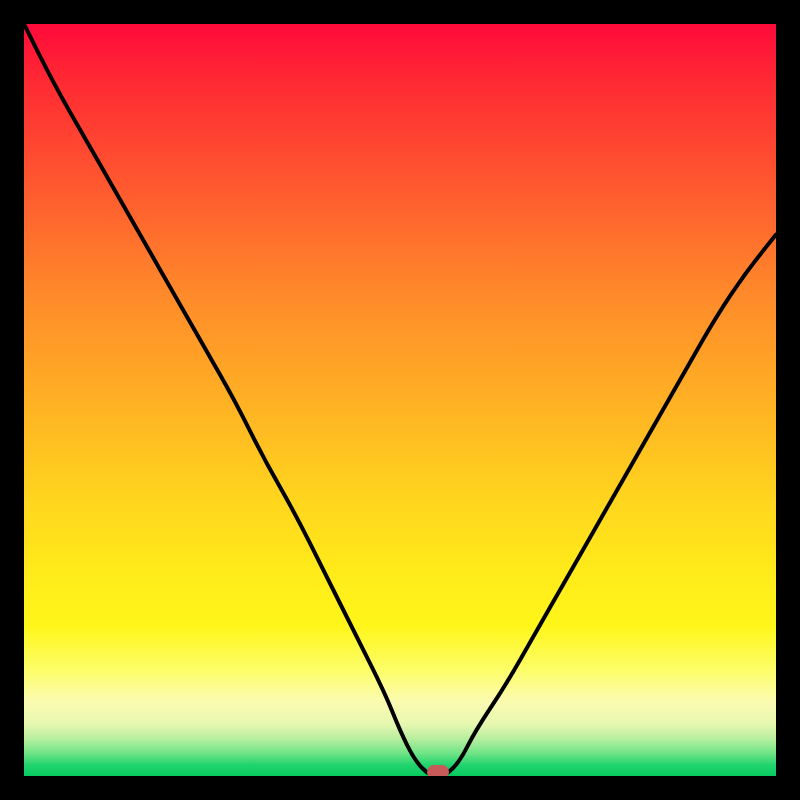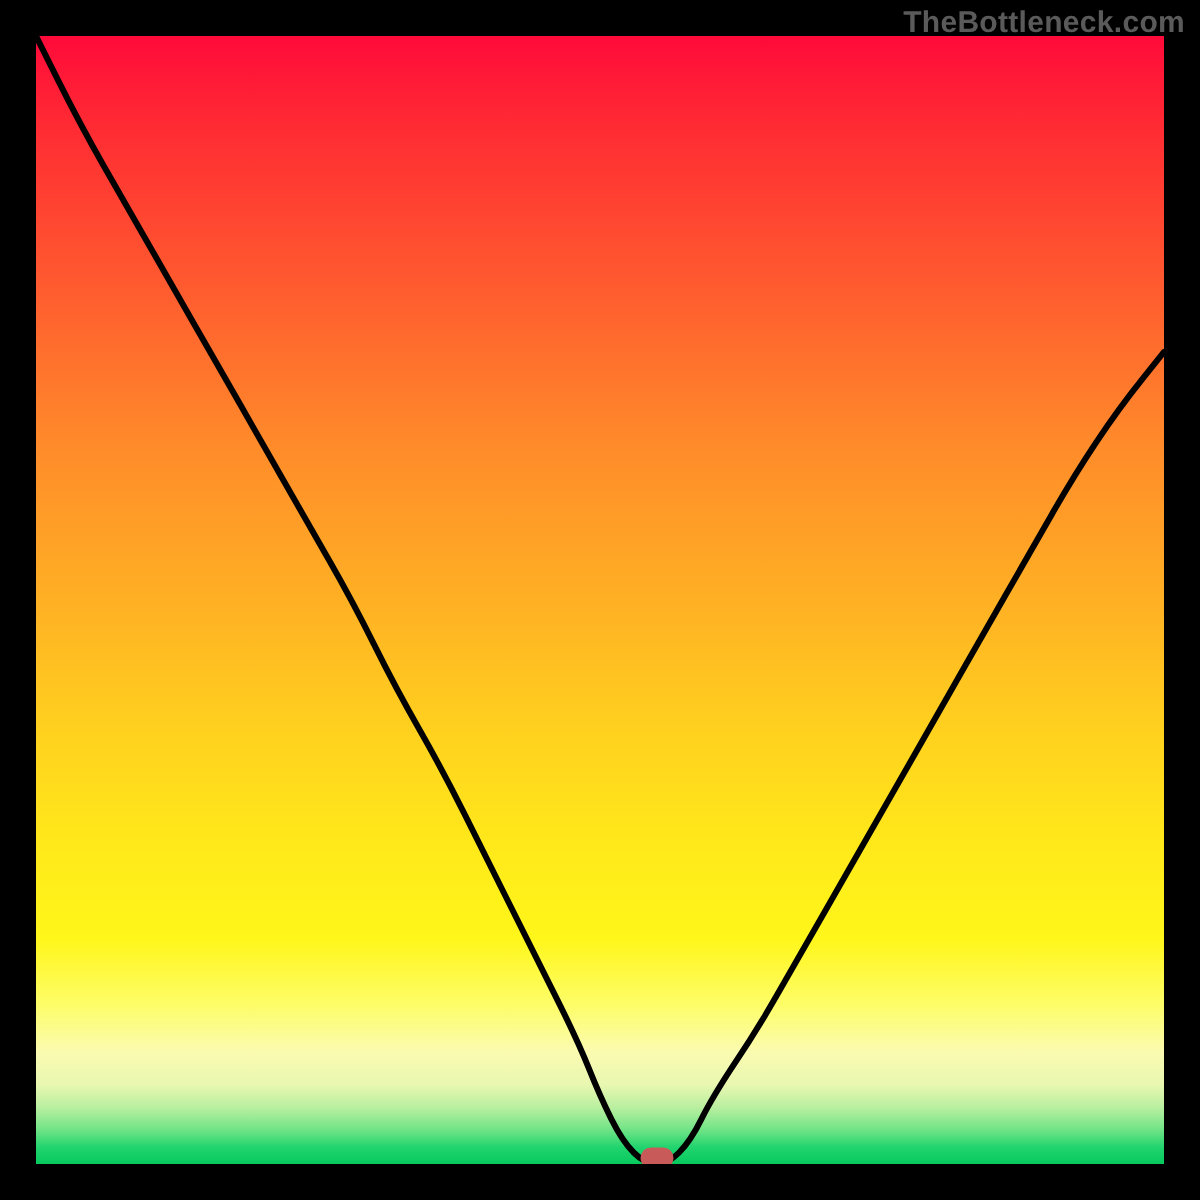--- a/index.html
+++ b/index.html
@@ -82,14 +82,13 @@
   <div class="plot-area">
     <div class="gradient"></div>
 
     <svg class="curve" viewBox="0 0 752 752" preserveAspectRatio="none">
       <path id="curve-path" d="M 0.0 0.0 Q 0.0 0.0 15.0 30.1 Q 30.1 60.2 45.1 86.5 Q 60.2 112.8 75.2 139.1 Q 90.2 165.4 105.3 191.8 Q 120.3 218.1 135.4 244.4 Q 150.4 270.7 165.4 297.0 Q 180.5 323.4 195.5 349.7 Q 210.6 376.0 225.6 406.1 Q 240.6 436.2 255.7 462.5 Q 270.7 488.8 285.8 518.9 Q 300.8 549.0 315.8 579.0 Q 330.9 609.1 345.9 639.2 Q 361.0 669.3 368.5 688.1 Q 376.0 706.9 383.5 721.9 Q 391.0 737.0 398.6 744.5 Q 406.1 752.0 413.6 752.0 Q 421.1 752.0 428.6 744.5 Q 436.2 737.0 443.7 721.9 Q 451.2 706.9 466.2 684.3 Q 481.3 661.8 496.3 635.4 Q 511.4 609.1 526.4 582.8 Q 541.4 556.5 556.5 530.2 Q 571.5 503.8 586.6 477.5 Q 601.6 451.2 616.6 424.9 Q 631.7 398.6 646.7 372.2 Q 661.8 345.9 676.8 319.6 Q 691.8 293.3 706.9 270.7 Q 721.9 248.2 737.0 229.4 T 752.0 210.6" fill="none" stroke="#000" stroke-width="4" stroke-linejoin="round" stroke-linecap="round"></path>
     </svg>
 
     <div id="min-marker" class="min-marker" style="left: 413.6px; top: 748px;"></div>
   </div>
 
-  <div class="watermark">TheBottleneck.com</div>
 </div>
 
 </body></html>

